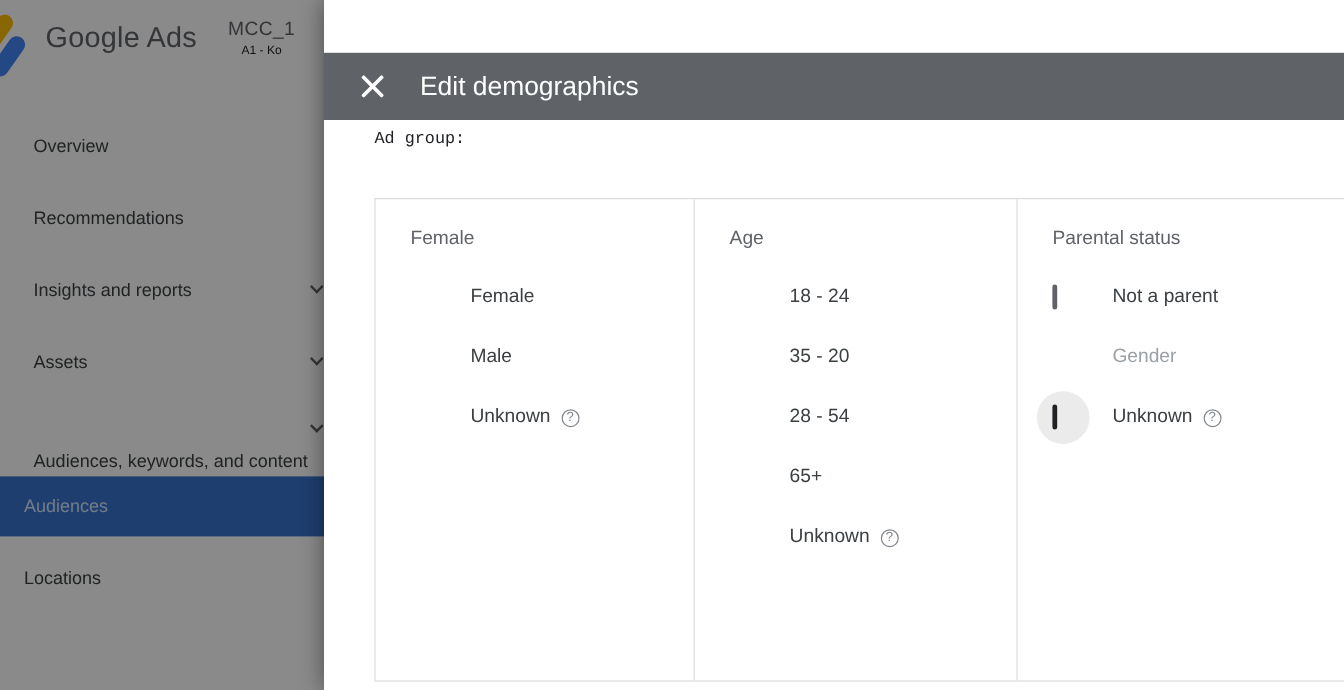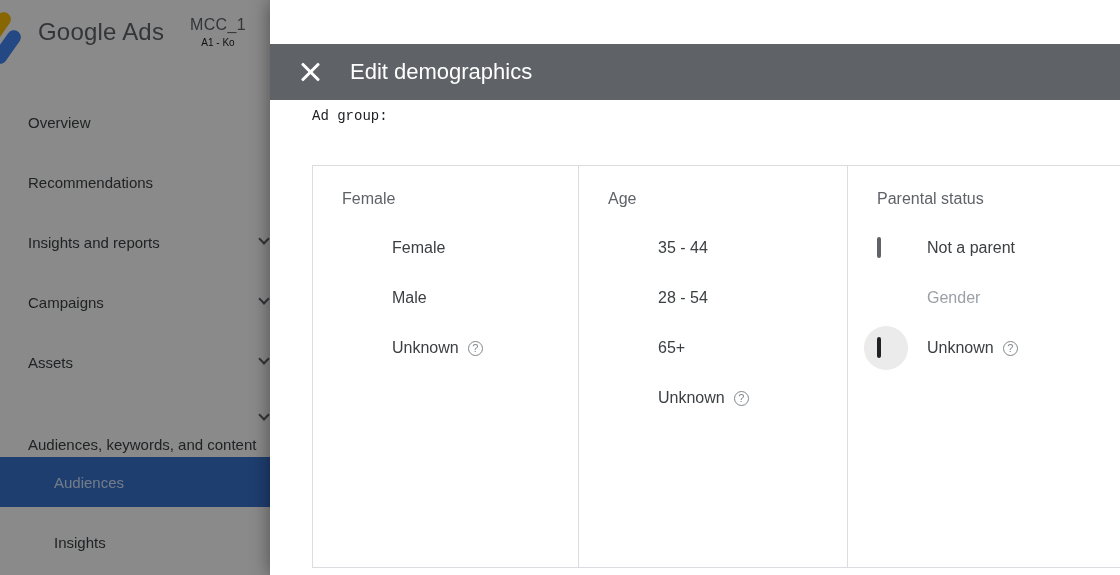--- a/index.html
+++ b/index.html
@@ -21,21 +21,21 @@
   .logo-text { font-size:24px; color:#5f6368; margin-left:20px; letter-spacing:0.2px; }
   .account { margin-left:26px; line-height:1; }
   .account .mcc { font-size:16px; color:#5f6368; letter-spacing:0.3px; }
   .account .acct-name { font-size:10px; color:#202124; margin-top:5px;text-align:center; }
 
   .sidebar { position:absolute; top:64px; left:0; width:270px; padding-top:28px; background:#fff; }
   .nav-item { height:60px; display:flex; align-items:center; padding-left:28px; padding-right:4px;
               font-size:15px; color:#3c4043; position:relative; cursor:pointer; }
   .nav-item.two-line { height:65px; align-items:flex-end; padding-top:6px; line-height:25px;
                        padding-right:2px; }
-  .nav-item.sub { padding-left:54px; height:50px; }
+  .nav-item.sub { padding-left:20px; height:50px; }
   .nav-item.selected { background:#3873cf; color:#d2e3fc; }
   .nav-item.gap-top { margin-top:10px; }
   .chev { position:absolute; right:2px; top:50%; width:8px; height:8px; margin-top:-7px;
           border-right:2px solid #5f6368; border-bottom:2px solid #5f6368; transform:rotate(45deg); }
   .nav-item.two-line .chev { top:26px; }
 
   
   .scrim { position:absolute; inset:0; background:rgba(0,0,0,0.46); }
 
   
@@ -106,36 +106,32 @@
         <span>Overview</span>
       </div>
       <div class="nav-item">
         <span>Recommendations</span>
       </div>
       <div class="nav-item">
         <span>Insights and reports</span>
         <span class="chev"></span>
       </div>
       <div class="nav-item">
-        <span>Campaigns</span>
-        <span class="chev"></span>
-      </div>
-      <div class="nav-item">
         <span>Assets</span>
         <span class="chev"></span>
       </div>
       <div class="nav-item two-line">
         <span>Audiences, keywords, and content</span>
         <span class="chev"></span>
       </div>
       <div class="nav-item sub selected">
         <span>Audiences</span>
       </div>
       <div class="nav-item sub gap-top">
-        <span>Insights</span>
+        <span>Locations</span>
       </div>
     </div>
   </div>
 
   <div class="scrim"></div>
 
   <div class="modal">
     <div class="modal-header">
       <div class="close-btn"></div>
       <div class="modal-title">Edit demographics</div>
@@ -159,21 +155,25 @@
           <span class="cb-wrap"><span class="cb checked"></span></span>
           <span class="cb-label">Unknown</span>
           <span class="help">?</span>
         </div>
       </div>
 
       <div class="demo-col c-age">
         <div class="col-title">Age</div>
         <div class="crow">
           <span class="cb-wrap"><span class="cb checked"></span></span>
-          <span class="cb-label">35 - 44</span>
+          <span class="cb-label">18 - 24</span>
+        </div>
+        <div class="crow">
+          <span class="cb-wrap"><span class="cb checked"></span></span>
+          <span class="cb-label">35 - 20</span>
         </div>
         <div class="crow">
           <span class="cb-wrap"><span class="cb checked"></span></span>
           <span class="cb-label">28 - 54</span>
         </div>
         <div class="crow">
           <span class="cb-wrap"><span class="cb checked"></span></span>
           <span class="cb-label">65+</span>
         </div>
         <div class="crow">

